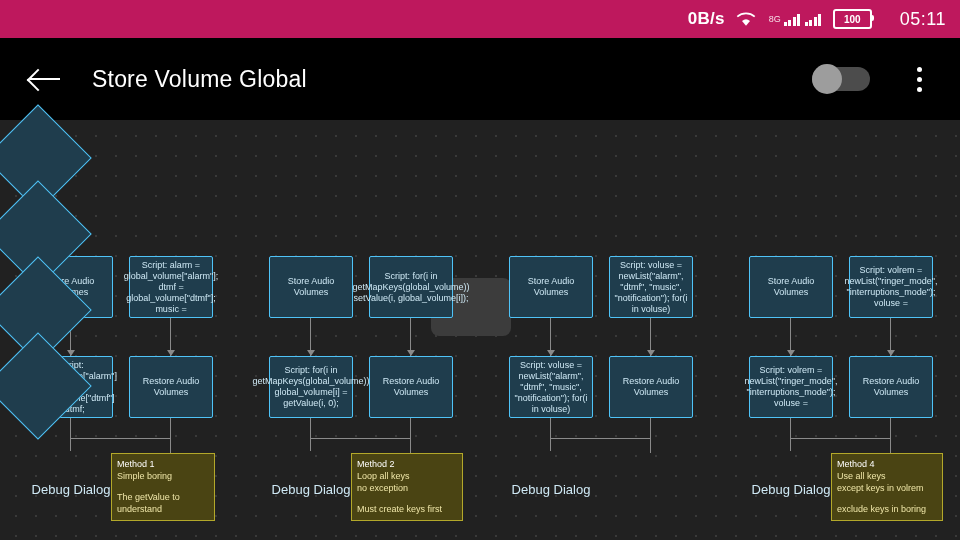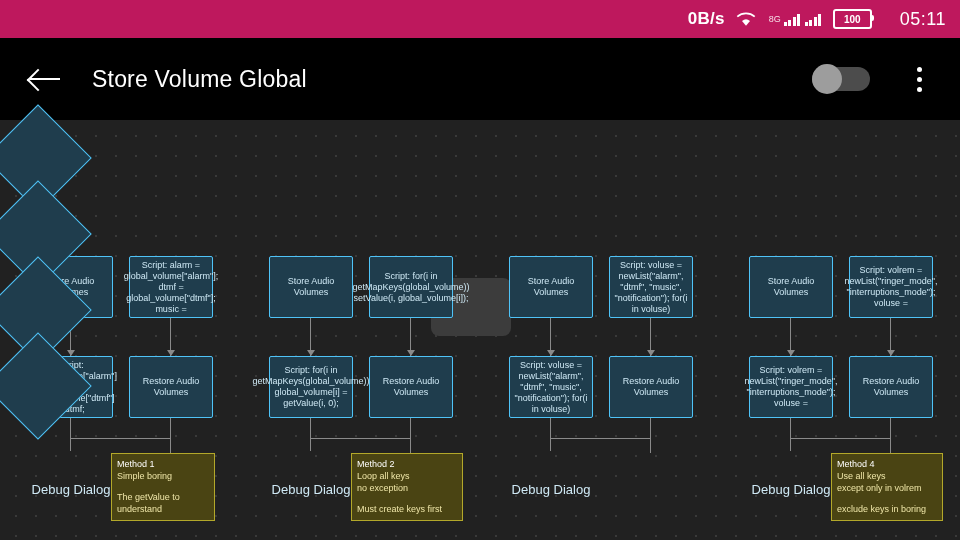--- a/index.html
+++ b/index.html
@@ -164,21 +164,21 @@
 
     <div class="node box" style="left:749px;top:136px;width:84px;height:62px;">Store Audio Volumes</div>
     <div class="node box" style="left:849px;top:136px;width:84px;height:62px;">Script: volrem = newList("ringer_mode", "interruptions_mode"); voluse =</div>
     <div class="node box" style="left:749px;top:236px;width:84px;height:62px;">Script: volrem = newList("ringer_mode", "interruptions_mode"); voluse =</div>
     <div class="node box" style="left:849px;top:236px;width:84px;height:62px;">Restore Audio Volumes</div>
     <div class="diamond" style="left:754px;top:331px;"></div>
     <div class="diamond-label" style="left:746px;top:362px;">Debug Dialog</div>
     <div class="note" style="position:absolute;left:831px;top:333px;width:100px;height:58px;">
       <span class="nt-title">Method 4</span>
       <span class="nt-line">Use all keys</span>
-      <span class="nt-line">except only in volrem</span>
+      <span class="nt-line">except keys in volrem</span>
       <span class="nt-gap"></span>
       <span class="nt-line">exclude keys in boring</span>
     </div>
     <div class="conn" style="left:790px;top:198px;width:1px;height:38px;"></div>
     <div class="arrow" style="left:787px;top:230px;"></div>
     <div class="conn" style="left:890px;top:198px;width:1px;height:38px;"></div>
     <div class="arrow" style="left:887px;top:230px;"></div>
     <div class="conn" style="left:790px;top:298px;width:1px;height:33px;"></div>
     <div class="conn" style="left:890px;top:298px;width:1px;height:35px;"></div>
     <div class="conn" style="left:790px;top:318px;width:100px;height:1px;"></div>

